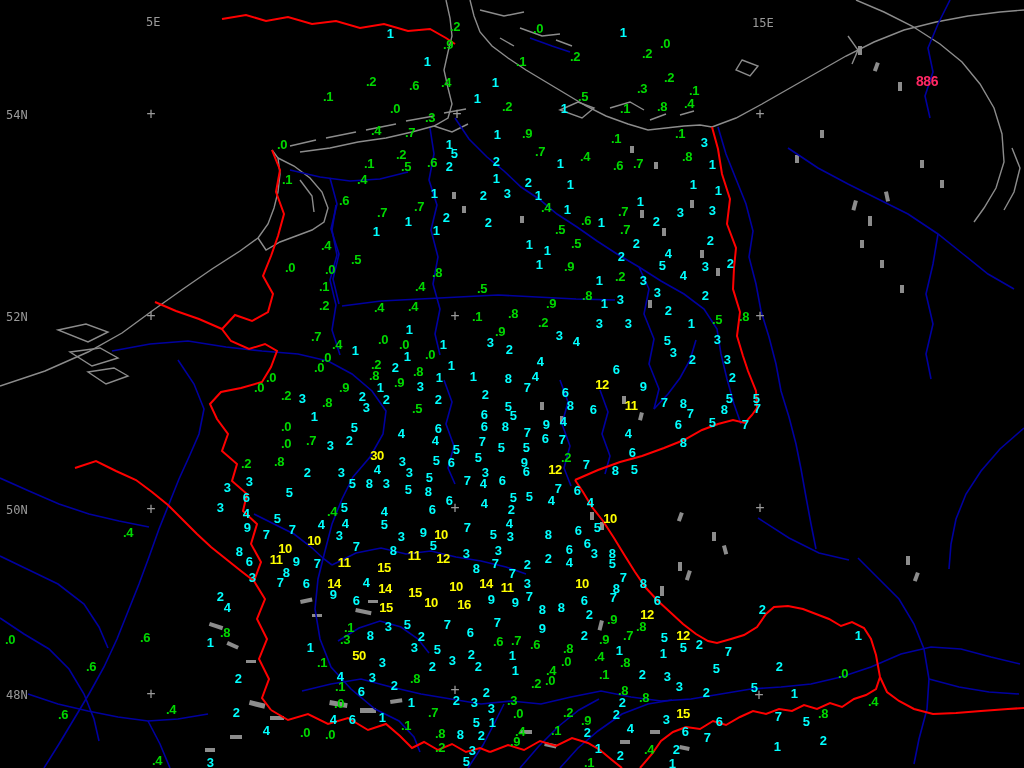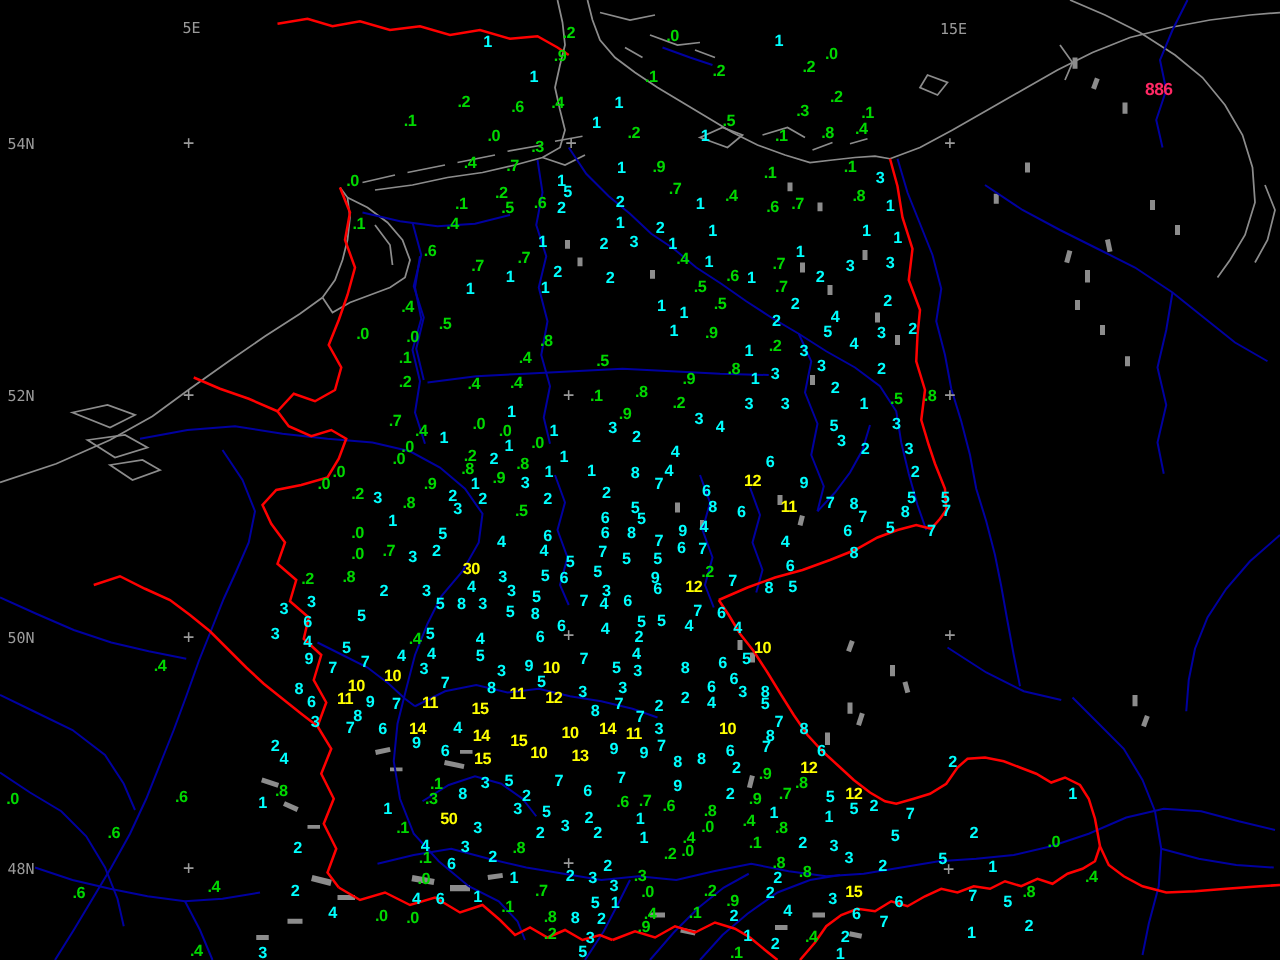--- a/index.html
+++ b/index.html
@@ -202,21 +202,21 @@
       <span class="st c" style="left: 495px; top: 82px;">1</span>
       <span class="st g" style="left: 328px; top: 96px;">.1</span>
       <span class="st g" style="left: 583px; top: 96px;">.5</span>
       <span class="st g" style="left: 662px; top: 106px;">.8</span>
       <span class="st g" style="left: 689px; top: 103px;">.4</span>
       <span class="st g" style="left: 625px; top: 108px;">.1</span>
       <span class="st g" style="left: 395px; top: 108px;">.0</span>
       <span class="st c" style="left: 477px; top: 98px;">1</span>
       <span class="st g" style="left: 507px; top: 106px;">.2</span>
       <span class="st c" style="left: 564px; top: 108px;">1</span>
-      <span class="st m" style="left: 927px; top: 71px;">886</span>
+      <span class="st m" style="left: 927px; top: 81px;">886</span>
       <span class="st g" style="left: 282px; top: 144px;">.0</span>
       <span class="st g" style="left: 287px; top: 179px;">.1</span>
       <span class="st g" style="left: 290px; top: 267px;">.0</span>
       <span class="st g" style="left: 430px; top: 117px;">.3</span>
       <span class="st g" style="left: 376px; top: 130px;">.4</span>
       <span class="st g" style="left: 410px; top: 132px;">.7</span>
       <span class="st c" style="left: 497px; top: 134px;">1</span>
       <span class="st g" style="left: 527px; top: 133px;">.9</span>
       <span class="st g" style="left: 616px; top: 138px;">.1</span>
       <span class="st g" style="left: 680px; top: 133px;">.1</span>
@@ -504,21 +504,21 @@
       <span class="st y" style="left: 507px; top: 587px;">11</span>
       <span class="st y" style="left: 582px; top: 583px;">10</span>
       <span class="st c" style="left: 527px; top: 583px;">3</span>
       <span class="st c" style="left: 280px; top: 582px;">7</span>
       <span class="st c" style="left: 306px; top: 583px;">6</span>
       <span class="st c" style="left: 643px; top: 583px;">8</span>
       <span class="st c" style="left: 333px; top: 594px;">9</span>
       <span class="st c" style="left: 356px; top: 600px;">6</span>
       <span class="st y" style="left: 386px; top: 607px;">15</span>
       <span class="st y" style="left: 431px; top: 602px;">10</span>
-      <span class="st y" style="left: 464px; top: 604px;">13</span>
+      <span class="st y" style="left: 464px; top: 604px;">16</span>
       <span class="st c" style="left: 491px; top: 599px;">9</span>
       <span class="st c" style="left: 515px; top: 602px;">9</span>
       <span class="st c" style="left: 529px; top: 596px;">7</span>
       <span class="st c" style="left: 616px; top: 588px;">8</span>
       <span class="st c" style="left: 613px; top: 597px;">7</span>
       <span class="st c" style="left: 220px; top: 596px;">2</span>
       <span class="st c" style="left: 584px; top: 600px;">6</span>
       <span class="st c" style="left: 657px; top: 600px;">6</span>
       <span class="st c" style="left: 542px; top: 609px;">8</span>
       <span class="st c" style="left: 561px; top: 607px;">8</span>

